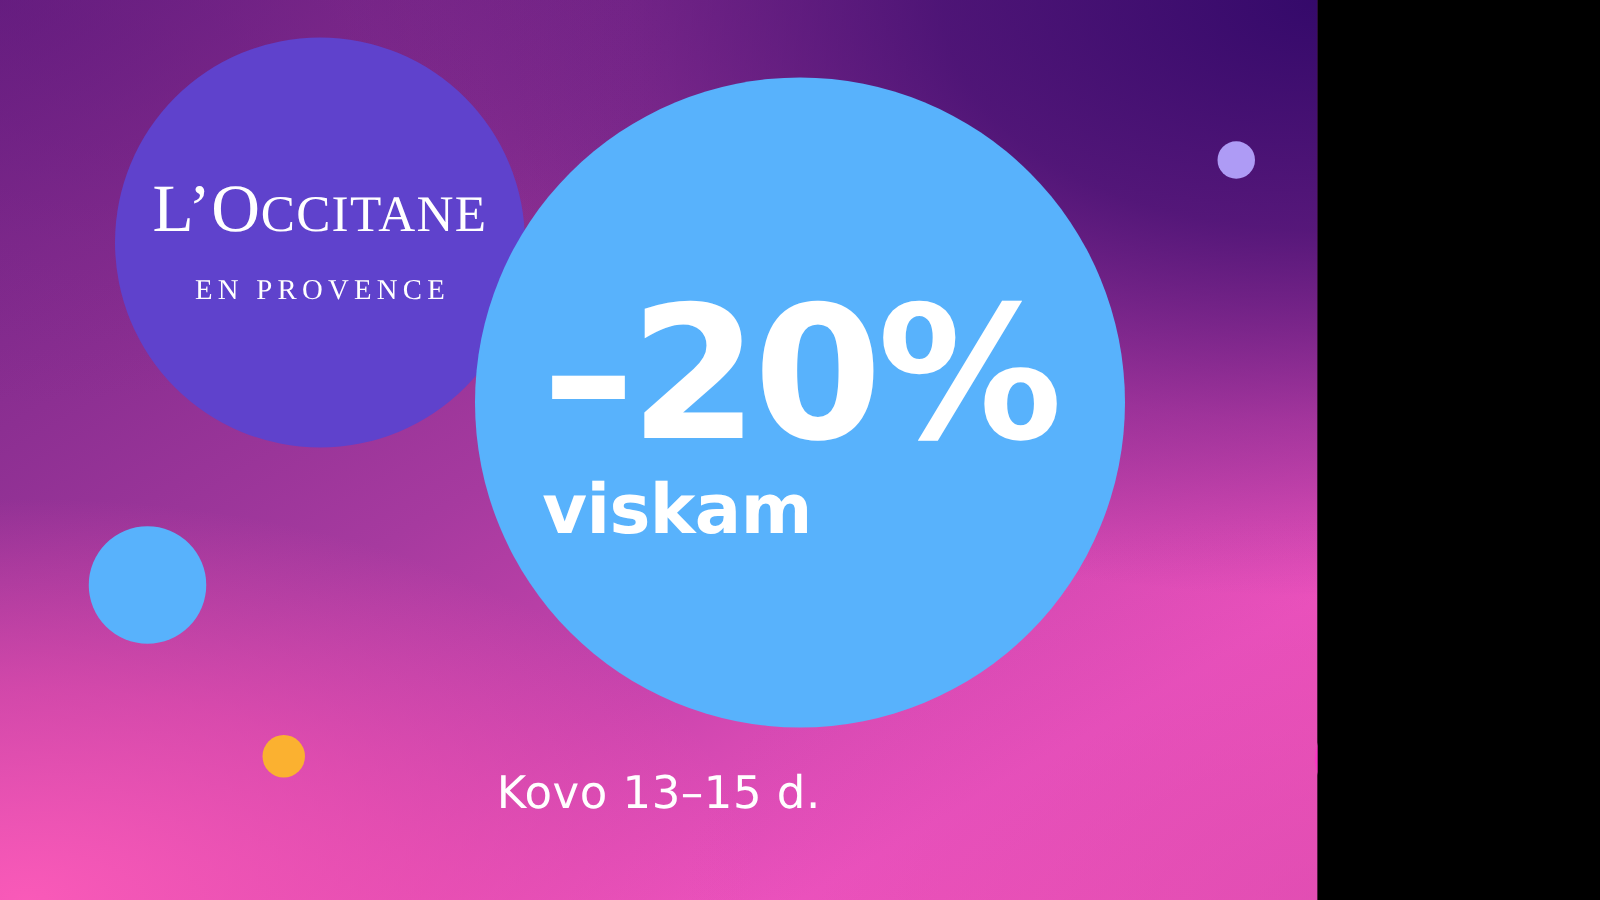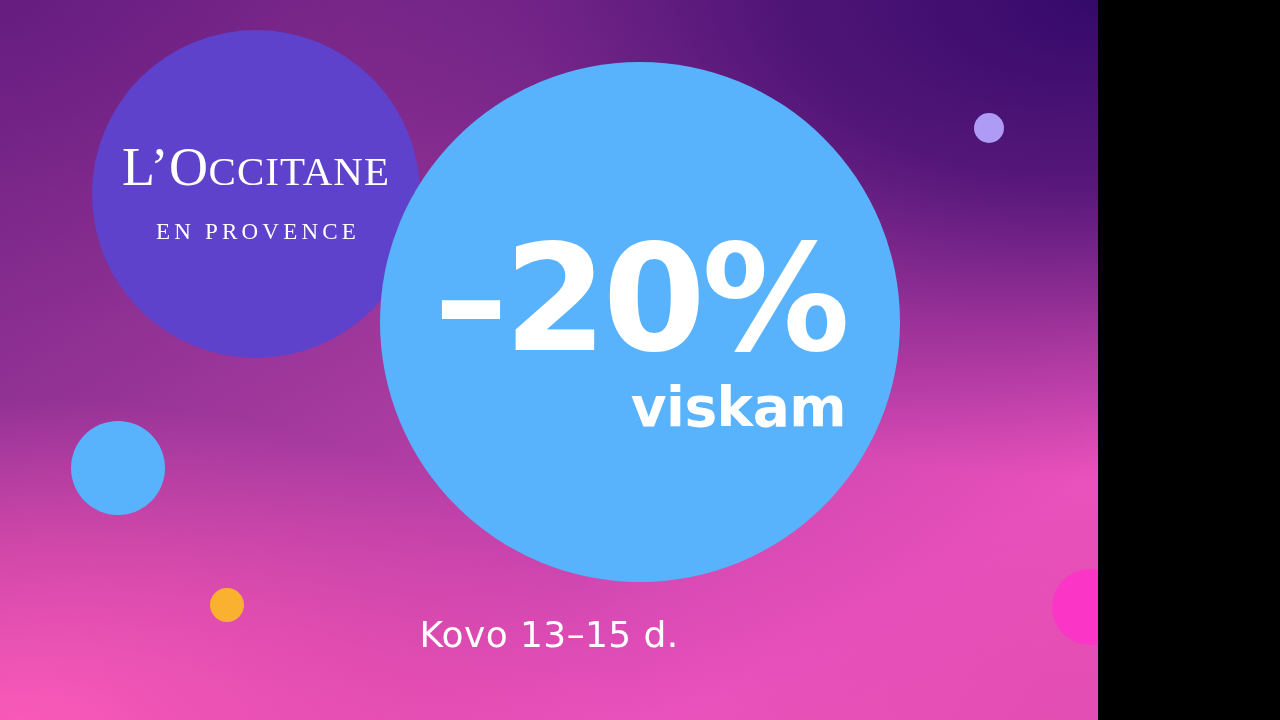--- a/index.html
+++ b/index.html
@@ -6,21 +6,20 @@
     margin: 0;
     padding: 0;
     background: #000;
   }
   #banner {
     position: relative;
     width: 1054px;
     height: 720px;
     overflow: hidden;
     font-family: "Liberation Sans", sans-serif;
-    padding-left: 44px;
     -webkit-font-smoothing: antialiased;
   }
 
   
   .bg-base {
     position: absolute;
     inset: 0;
     background: linear-gradient(150deg,
                 #6e2183 0%,
                 #8c2f92 26%,
@@ -119,21 +118,21 @@
     top: 62px;
     width: 520px;
     height: 520px;
     border-radius: 50%;
     display: flex;
     flex-direction: column;
     align-items: center;
     justify-content: center;
   }
   .offer-inner {
-    text-align: right;
+    text-align: left;
     color: #ffffff;
     margin-top: 22px;
   }
   .offer-amount {
     font-family: "DejaVu Sans", sans-serif;
     font-weight: 700;
     font-size: 148px;
     line-height: 0.92;
     letter-spacing: -4px;
     display: block;

